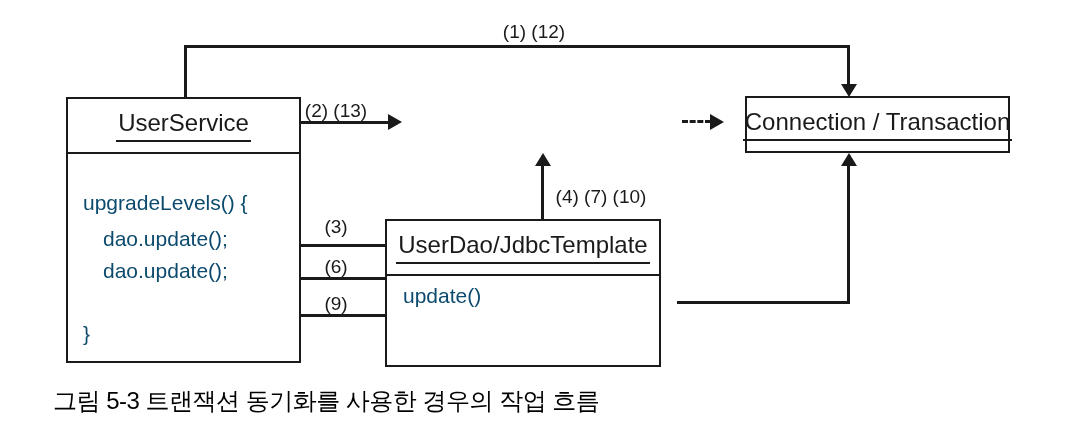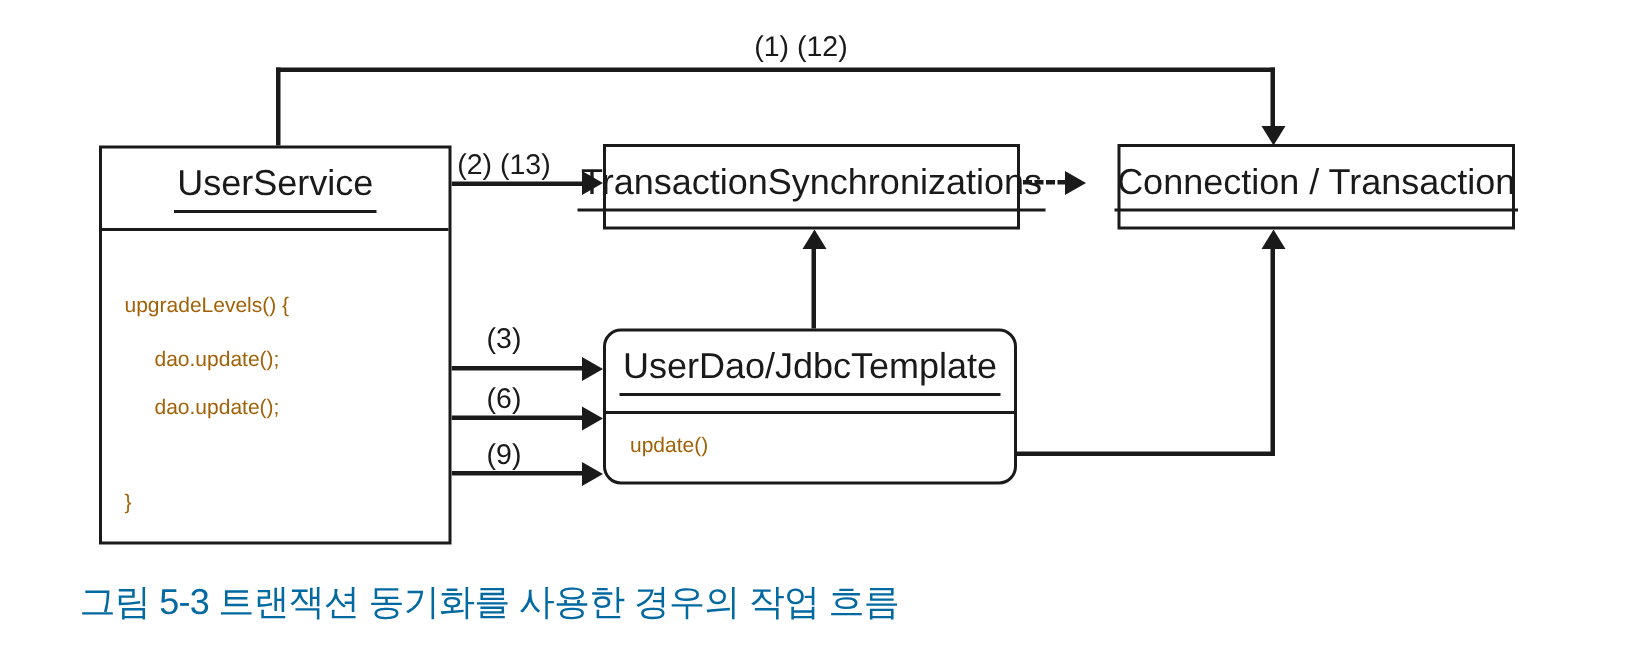--- a/index.html
+++ b/index.html
@@ -30,25 +30,25 @@
   .box.single { display: flex; align-items: center; justify-content: center; }
   .obj-title {
     font-size: 24px;
     color: #1a1a1a;
     border-bottom: 2px solid #1a1a1a;
     padding: 0 2px 3px 2px;
     white-space: nowrap;
   }
   .code-line {
     position: absolute;
-    font-size: 14px;
+    font-size: 21px;
     height: 22px;
     line-height: 22px;
     white-space: nowrap;
-    color: #a16207;
+    color: #0c4a6e;
   }
   .h-line { position: absolute; height: 3px; background: #1a1a1a; }
   .v-line { position: absolute; width: 3px; background: #1a1a1a; }
   .dash-line { position: absolute; height: 0; border-top: 3px dashed #1a1a1a; }
   .head-right {
     position: absolute; width: 0; height: 0;
     border-top: 8px solid transparent;
     border-bottom: 8px solid transparent;
     border-left: 14px solid #1a1a1a;
   }
@@ -72,21 +72,21 @@
     text-align: center;
     white-space: nowrap;
     color: #1a1a1a;
   }
   .caption {
     position: absolute;
     left: 53px;
     top: 385px;
     font-size: 24px;
     letter-spacing: -0.5px;
-    color: #0369a1;
+    color: #000000;
     white-space: nowrap;
   }
 </style>
 </head>
 <body>
 
 <div class="canvas">
 
   <div class="h-line" style="left:184px; top:45px; width:666px;"></div>
   <div class="v-line" style="left:184px; top:45px; height:53px;"></div>
@@ -96,20 +96,21 @@
 
   <div class="h-line" style="left:301px; top:121px; width:88px;"></div>
   <div class="head-right" style="left:388px; top:114px;"></div>
   <div class="step-label" style="left:302px; top:100px; width:68px;">(2) (13)</div>
 
   <div class="dash-line" style="left:682px; top:120px; width:29px;"></div>
   <div class="head-right" style="left:710px; top:114px;"></div>
 
   <div class="v-line" style="left:541px; top:165px; height:54px;"></div>
   <div class="head-up" style="left:535px; top:153px;"></div>
+  <div class="step-label" style="left:549px; top:186px; width:104px;">(4) (7) (10)</div>
 
   <div class="h-line" style="left:301px; top:244px; width:87px;"></div>
   <div class="head-right" style="left:388px; top:238px;"></div>
   <div class="step-label" style="left:306px; top:216px; width:60px;">(3)</div>
 
   <div class="h-line" style="left:301px; top:277px; width:87px;"></div>
   <div class="head-right" style="left:388px; top:271px;"></div>
   <div class="step-label" style="left:306px; top:256px; width:60px;">(6)</div>
 
   <div class="h-line" style="left:301px; top:314px; width:87px;"></div>
@@ -123,29 +124,26 @@
   <div class="box" style="left:66px; top:97px; width:235px; height:266px;">
     <div class="box-title-compartment">
       <span class="obj-title">UserService</span>
     </div>
     <div class="code-line" style="left:15px; top:93px;">upgradeLevels() {</div>
     <div class="code-line" style="left:35px; top:129px;">dao.update();</div>
     <div class="code-line" style="left:35px; top:161px;">dao.update();</div>
     <div class="code-line" style="left:15px; top:224px;">}</div>
   </div>
 
-  <div class="box single" style="left:402px; top:96px; width:278px; height:57px;">
-    <span class="obj-title">TransactionSynchronizations</span>
-  </div>
 
   <div class="box single" style="left:725px; top:96px; width:265px; height:57px;margin-left:20px;">
     <span class="obj-title">Connection / Transaction</span>
   </div>
 
-  <div class="box" style="left:402px; top:219px; width:276px; height:104px;border-radius:12px;">
+  <div class="box" style="left:385px; top:219px; width:276px; height:148px;">
     <div class="box-title-compartment">
       <span class="obj-title">UserDao/JdbcTemplate</span>
     </div>
     <div class="code-line" style="left:16px; top:64px;">update()</div>
   </div>
 
   <div class="caption">그림 5-3 트랜잭션 동기화를 사용한 경우의 작업 흐름</div>
 
 </div>
 

